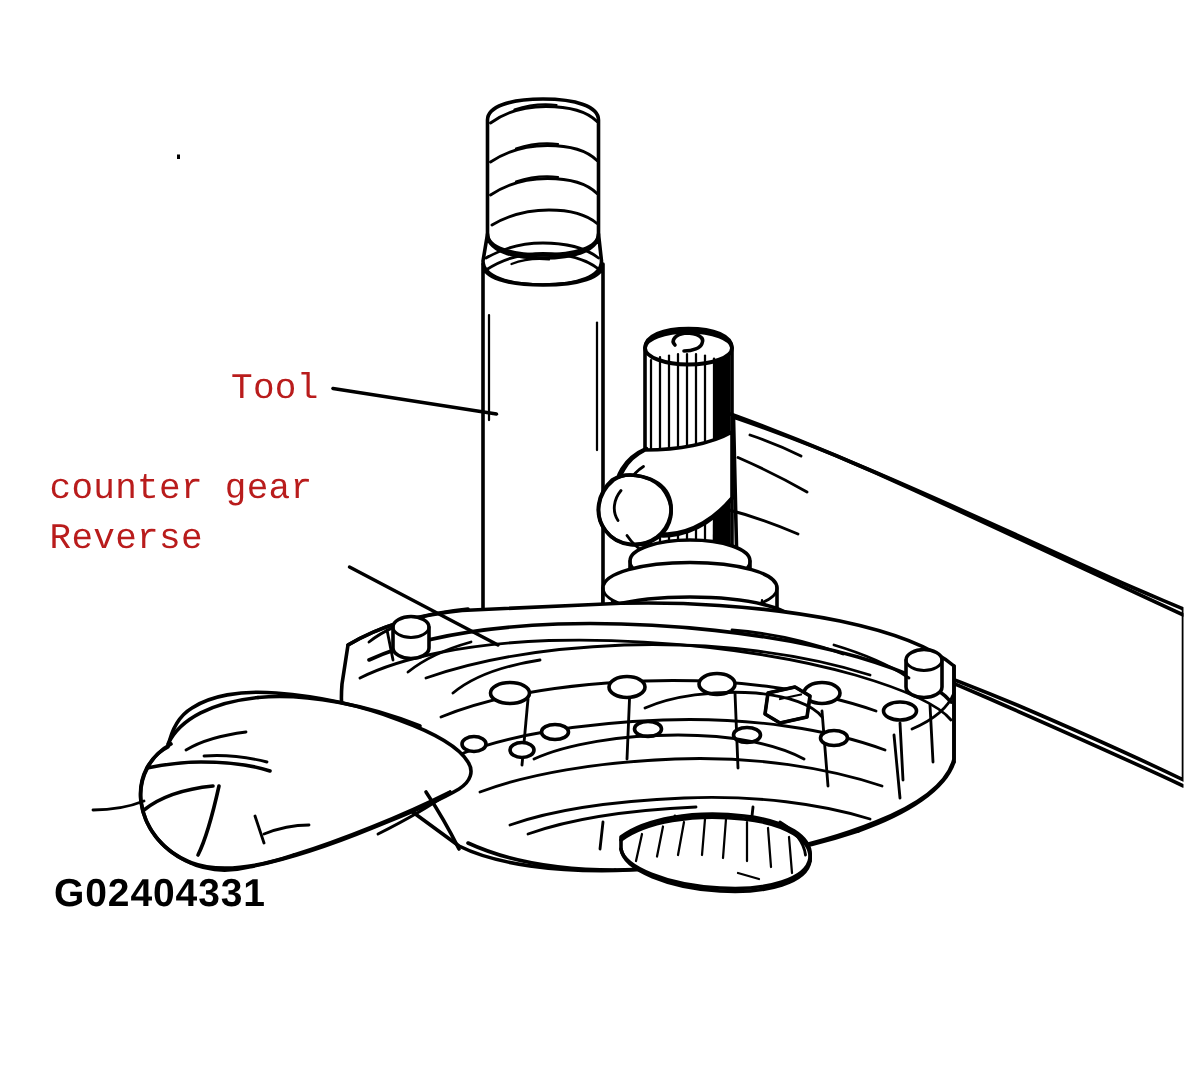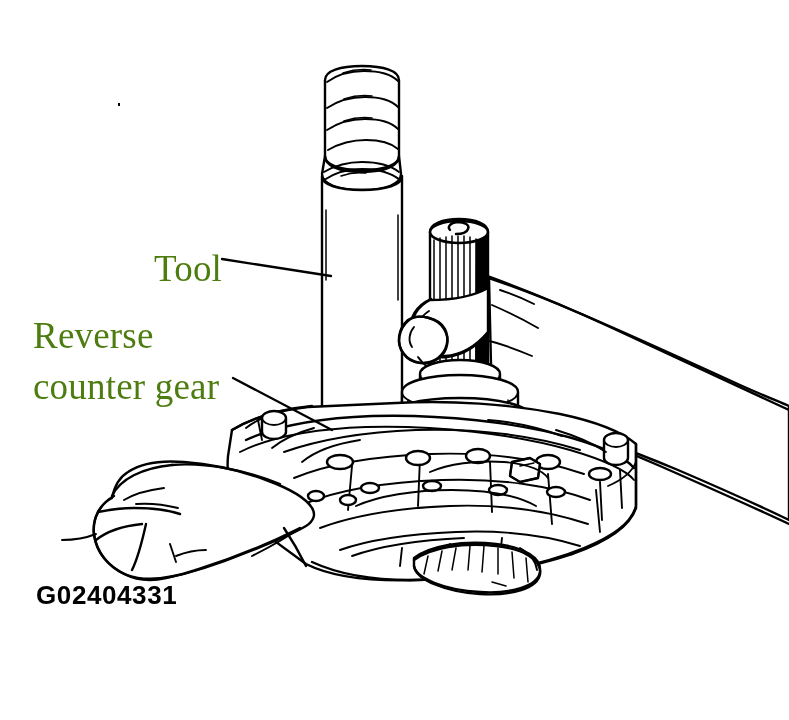--- a/index.html
+++ b/index.html
@@ -63,24 +63,24 @@
     stroke: none;
   }
   .leader {
     fill: none;
     stroke: #000000;
     stroke-width: 2.3;
     stroke-linecap: round;
   }
   .callout-label {
     position: absolute;
-    font-family: Liberation Serif, serif;
-    font-size: 37px;
+    font-family: Liberation Mono, monospace;
+    font-size: 24px;
     font-weight: 400;
-    color: #4d7c0f;
+    color: #b91c1c;
     white-space: nowrap;
     line-height: 1.38;
     letter-spacing: 0.2px;
   }
   #label-tool {
     left: 154px;
     top: 243px;
   }
   #label-reverse-counter-gear {
     left: 33px;
@@ -413,21 +413,21 @@
     <g>
       <line class="leader" x1="222" y1="259" x2="331" y2="276"></line>
       <line class="leader" x1="233" y1="378" x2="332" y2="430"></line>
     </g>
 
   </svg>
 
   <div class="callout-label" id="label-tool">Tool</div>
 
   <div class="callout-label" id="label-reverse-counter-gear">
+    <div>counter gear</div>
     <div>Reverse</div>
-    <div>counter gear</div>
   </div>
 
   <div id="figure-caption">G02404331</div>
 
   <div class="speck" style="left:118px; top:103px;"></div>
 
 </div>
 
 </body></html>

